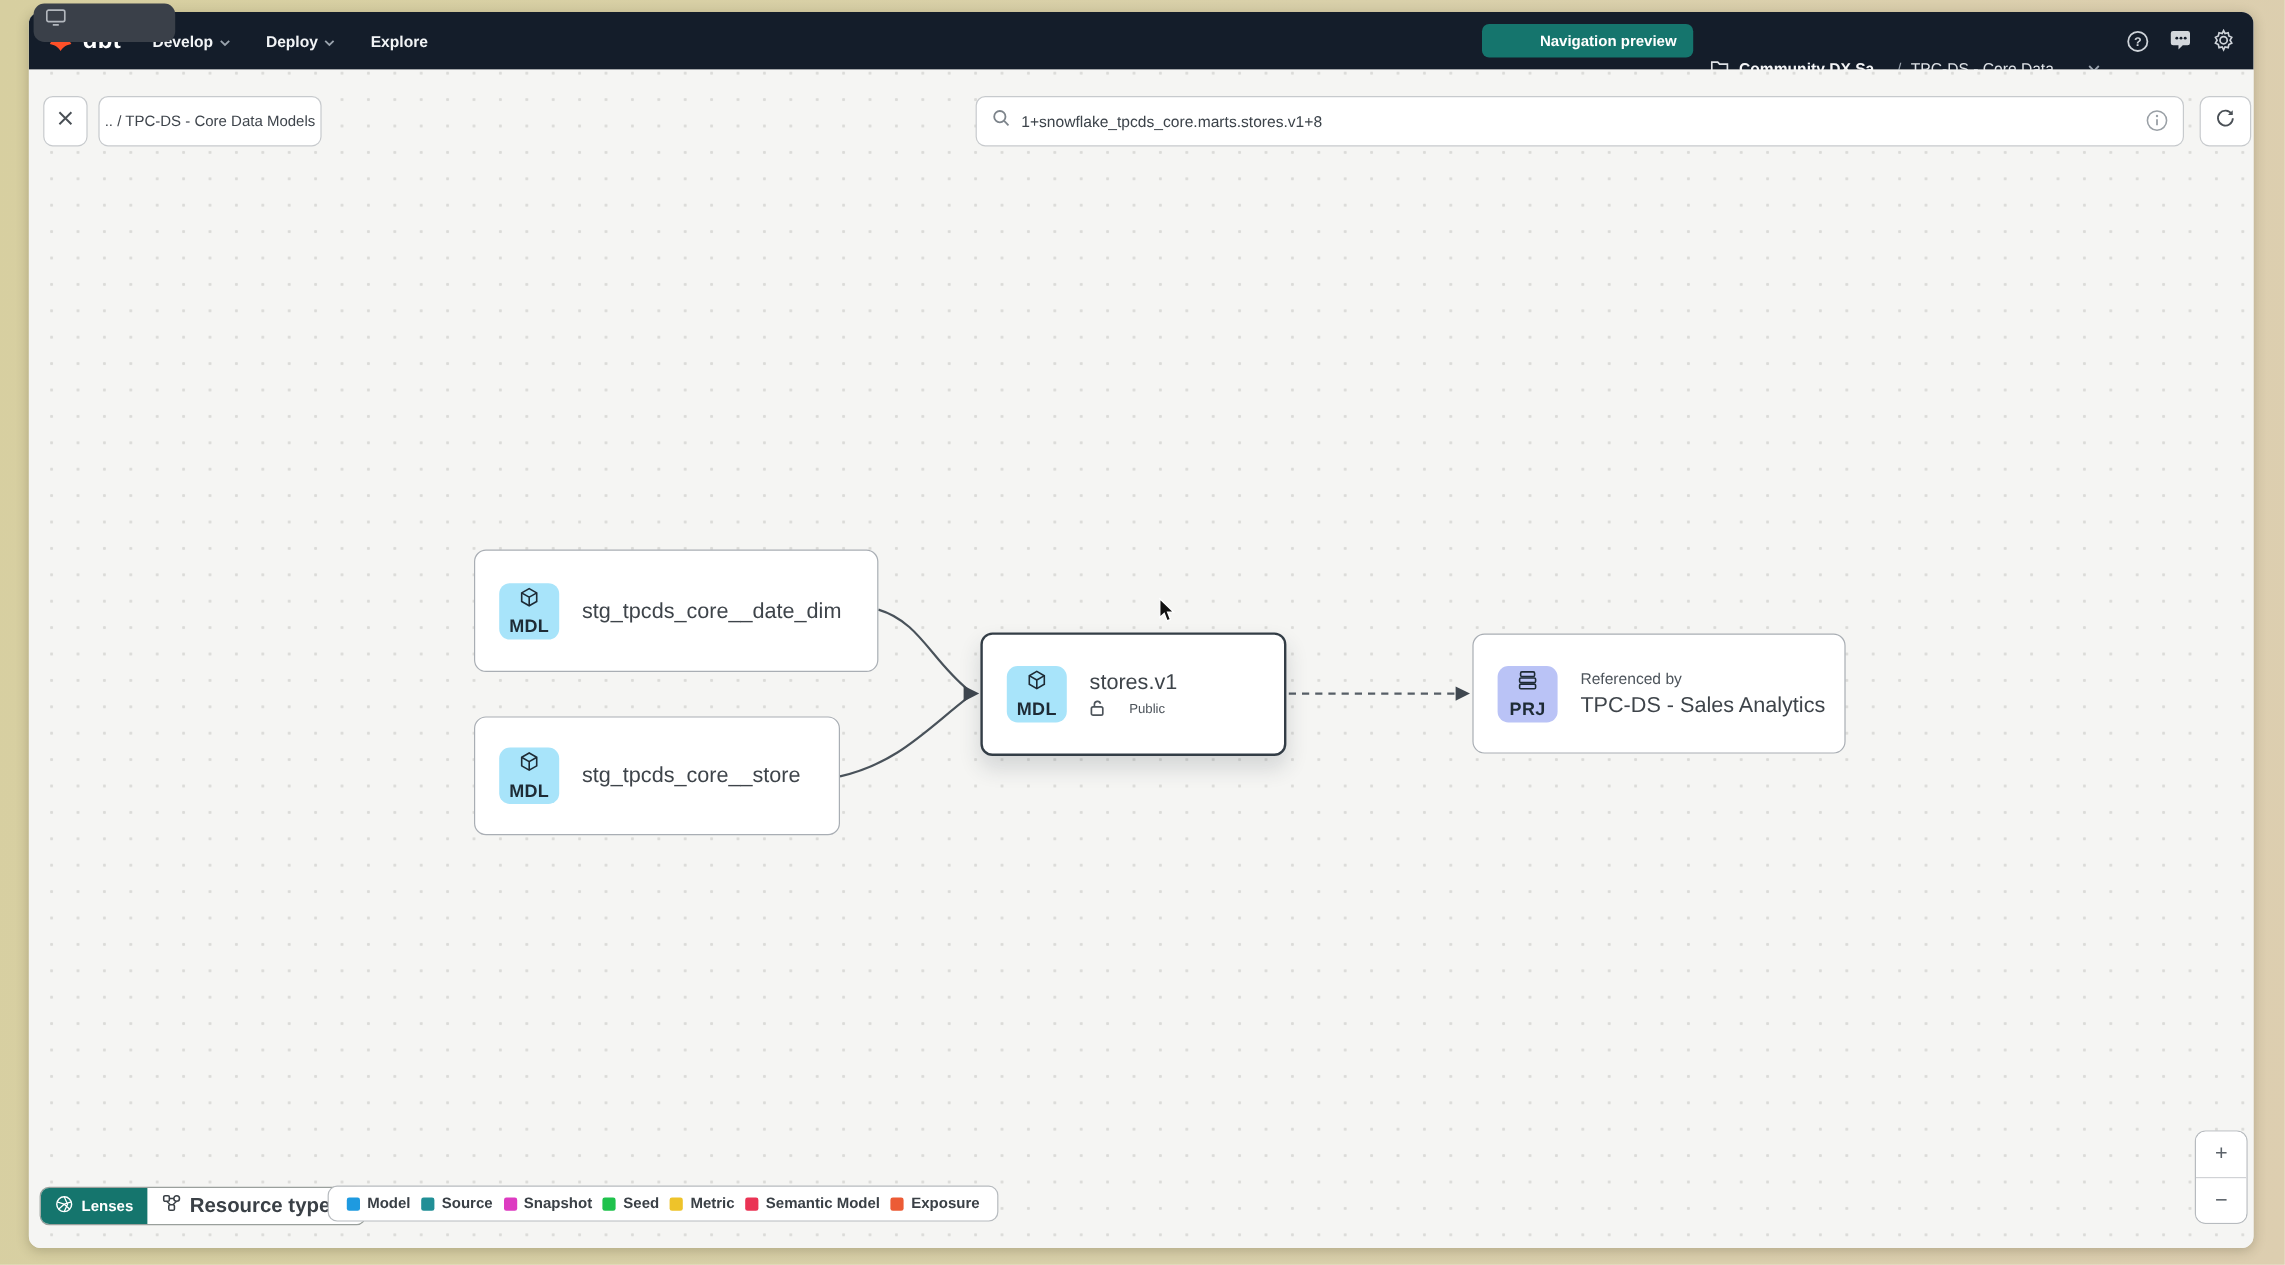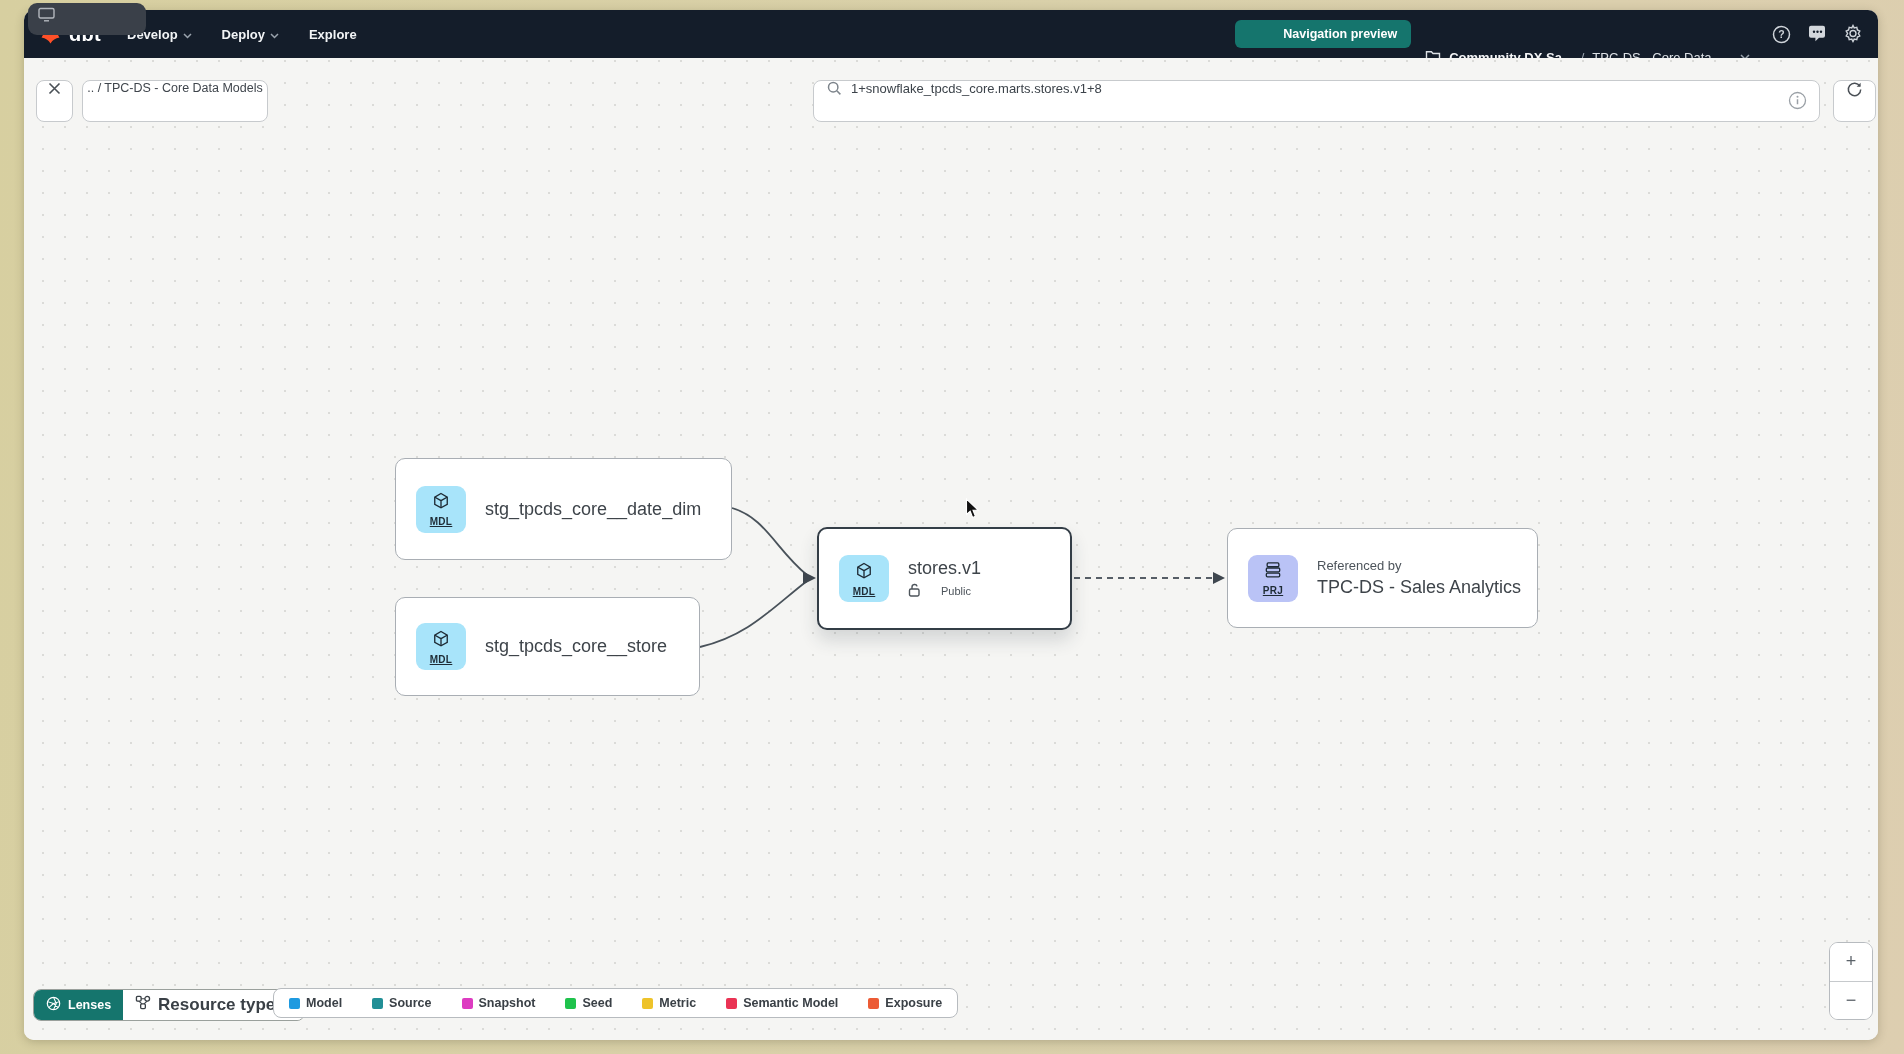--- a/index.html
+++ b/index.html
@@ -34,56 +34,56 @@
   .crumb-section { color:#dde1e6; }
   .tb-icon { display:flex; align-items:center; justify-content:center; width:22px; height:22px; cursor:pointer; }
 
   
   .canvas { position:absolute; top:48px; left:0; right:0; bottom:0; background-color:#f5f5f3;
     background-image:radial-gradient(circle,#dbdbd8 1.1px, rgba(0,0,0,0) 1.3px);
     background-size:22px 22px; background-position:8px 14px; }
 
   
   .tool { position:absolute; top:22px; height:42px; background:#fff; border:1px solid #c7cacd;
-    border-radius:8px; display:flex; align-items:flex-start; }
+    border-radius:8px; display:flex; align-items:center; }
   .close-btn { left:12px; width:37px; justify-content:center; cursor:pointer; }
   .path-chip { left:58px; width:186px; justify-content:center; font-size:12.5px; color:#3f454c; cursor:pointer; }
   .search-bar { left:789px; width:1007px; padding:0 40px 0 13px; gap:9px; cursor:text; }
   .search-text { font-size:13px; color:#3c434a; white-space:nowrap; }
   .info-ic { position:absolute; right:12px; top:10px; cursor:pointer; }
   .refresh-btn { left:1809px; width:43px; justify-content:center; cursor:pointer; }
 
   
   .node { position:absolute; background:#fff; border:1px solid #a9aeb4; border-radius:10px;
     display:flex; align-items:center; gap:19px; padding:0 20px; cursor:pointer; }
   .node-date-dim { left:371px; top:400px; width:337px; height:102px; }
   .node-store    { left:371px; top:539px; width:305px; height:99px; }
   .node-stores-v1{ left:793px; top:469px; width:255px; height:103px; border:2px solid #333d46;
     box-shadow:0 10px 18px rgba(40,50,60,.16); }
   .node-prj      { left:1203px; top:470px; width:311px; height:100px; }
   .badge { width:50px; height:47px; border-radius:9px; display:flex; flex-direction:column;
     align-items:center; justify-content:center; gap:1px; flex:none; }
-  .badge-label { font-size:10px; font-weight:700; color:#1e2b35; letter-spacing:.3px;text-decoration:underline; }
+  .badge-label { font-size:15px; font-weight:700; color:#1e2b35; letter-spacing:.3px; }
   .node-title { font-size:18px; color:#3e444a; font-weight:400; white-space:nowrap; }
   .node-lines { display:flex; flex-direction:column; gap:4px; }
   .node-sub { display:flex; align-items:center; gap:20px; font-size:11px; color:#4d545b; }
   .node-sub-top { font-size:13px; color:#4d545b; }
 
   .edges { position:absolute; left:0; top:0; width:1854px; height:982px; pointer-events:none; }
 
   
   .seg-ctrl { position:absolute; left:9px; bottom:19px; height:32px; display:flex;
     border-radius:8px; overflow:hidden; border:1px solid #9aa09c; }
   .seg-lenses { display:flex; align-items:center; gap:7px; padding:0 12px;
     color:#fff; font-size:12.5px; font-weight:700; cursor:pointer; }
   .seg-resource { display:flex; align-items:center; gap:7px; padding:0 12px; background:#fff;
     color:#3a4046; font-size:17px; font-weight:600; cursor:pointer; }
   .legend { position:absolute; left:249px; bottom:22px; height:30px; background:#fff;
     border:1px solid #b7bbbf; border-radius:8px; display:flex; align-items:center;
-    gap:30px; padding:0 15px; }
+    gap:9px; padding:0 15px; }
   .legend-item { display:flex; align-items:center; gap:6px; font-size:12.5px; font-weight:600; color:#3a4046; }
   .swatch { width:11px; height:11px; border-radius:2px; display:inline-block; }
 
   .zoom-ctrl { position:absolute; right:5px; bottom:20px; width:44px; height:78px; background:#fff;
     border:1px solid #b7bbbf; border-radius:9px; display:flex; flex-direction:column; overflow:hidden; }
   .zoom-btn { flex:1; display:flex; align-items:center; justify-content:center; font-size:18px;
     color:#5b6269; cursor:pointer; background:#fff; border:none; }
   .zoom-btn:first-child { border-bottom:1px solid #c6c9cc; }
 
   .cursor { position:absolute; left:941px; top:440px; z-index:5; pointer-events:none; }

